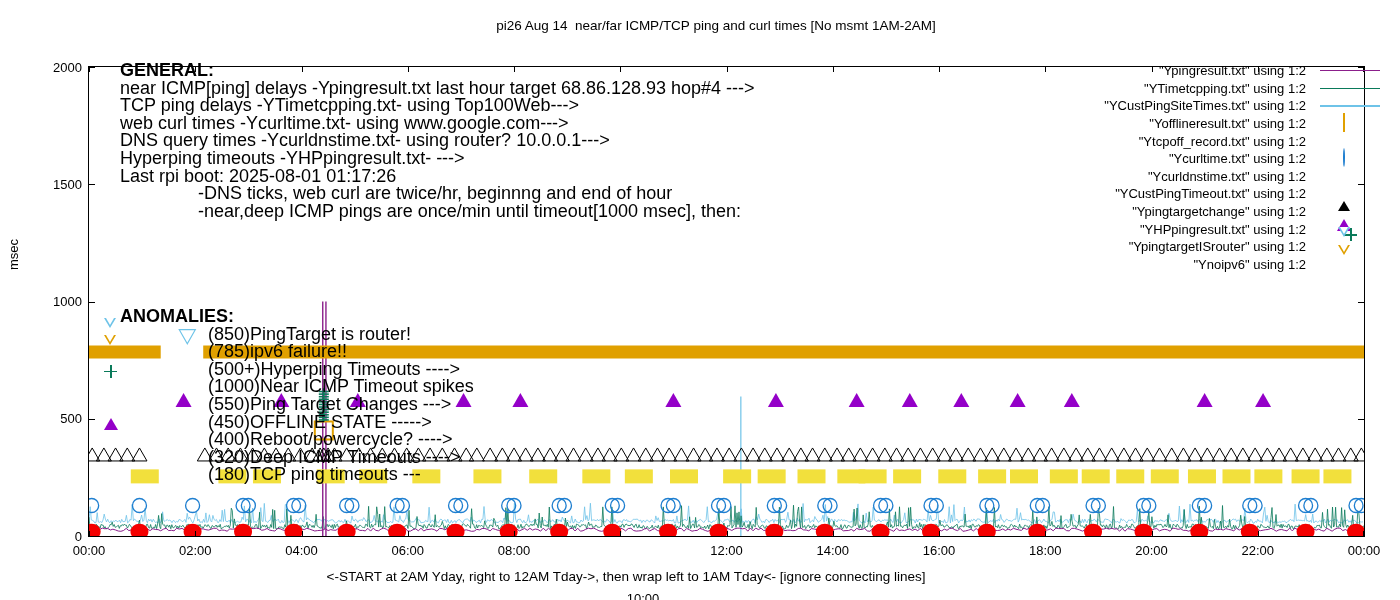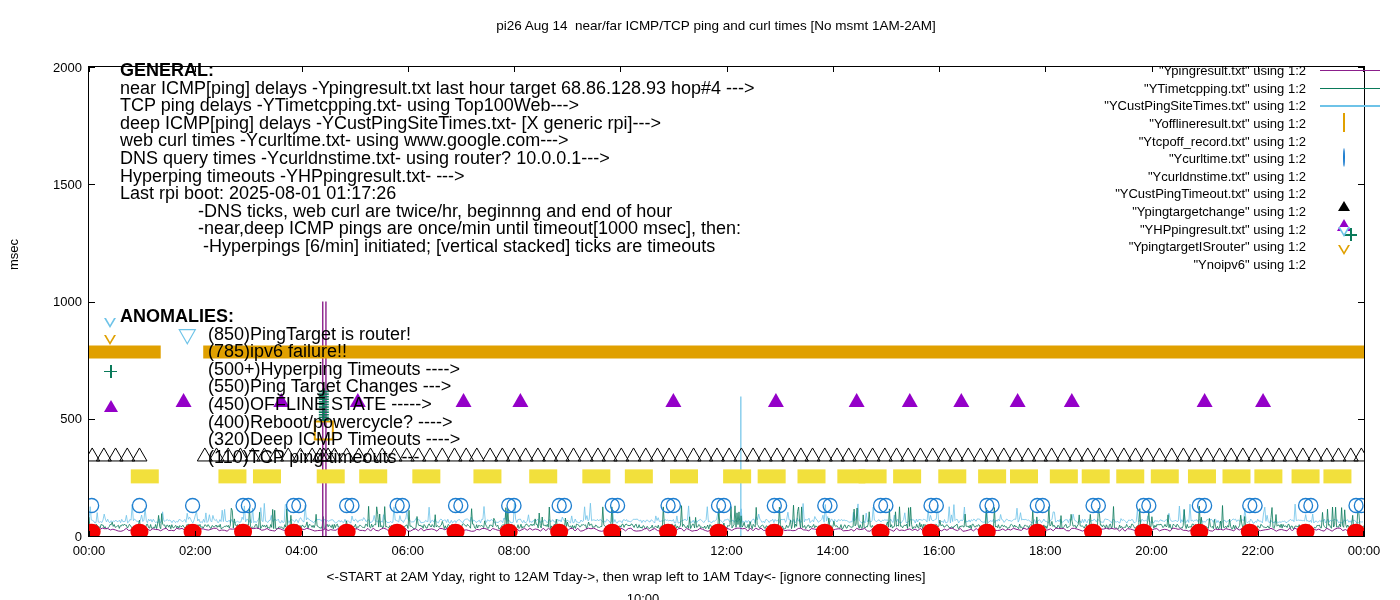--- a/index.html
+++ b/index.html
@@ -376,44 +376,43 @@
       <div class="tick-x" style="left: 1276px;">00:00</div>
       <div class="tick-xmark" style="left: 1275px;"></div>
       <div class="tick-xmark-t" style="left: 1275px;"></div>
     </div>
 
   <div class="abs" id="general">
     <div class="ln hdr">GENERAL:</div>
     <div id="general-lines">
         <div class="ln">near ICMP[ping] delays -Ypingresult.txt last hour target 68.86.128.93 hop#4 ---&gt;</div>
         <div class="ln">TCP ping delays -YTimetcpping.txt- using Top100Web---&gt;</div>
-        <div class="ln">deep ICMP[ping] delays -YCustPingSiteTimes.txt- [X generic rpi]---&gt;</div>
         <div class="ln">web curl times -Ycurltime.txt- using www.google.com---&gt;</div>
         <div class="ln">DNS query times -Ycurldnstime.txt- using router? 10.0.0.1---&gt;</div>
         <div class="ln">Hyperping timeouts -YHPpingresult.txt- ---&gt;</div>
         <div class="ln">Last rpi boot: 2025-08-01 01:17:26</div>
       </div>
     <div id="general-indented">
         <div class="ln ln-ind">-DNS ticks, web curl are twice/hr, beginnng and end of hour</div>
         <div class="ln ln-ind">-near,deep ICMP pings are once/min until timeout[1000 msec], then:</div>
-        <div class="ln ln-ind"> -Hyperpings [6/min] initiated; [vertical stacked] ticks are timeouts</div>
       </div>
   </div>
 
   <div class="abs" id="anomalies">
     <div class="ln hdr">ANOMALIES:</div>
     <div id="anomaly-lines">
         <div class="ln ln-an" style="position: relative;"><span style="position: absolute; left: -16px; top: 4px;"><span class="tri-dn-blue"></span></span><span>(850)PingTarget is router!</span></div>
         <div class="ln ln-an" style="position: relative;"><span style="position: absolute; left: -16px; top: 4px;"><span class="tri-dn-or"></span></span><span>(785)ipv6 failure!!</span></div>
         <div class="ln ln-an" style="position: relative;"><span style="position: absolute; left: -16px; top: 4px;"><span class="plus-grn"></span></span><span>(500+)Hyperping Timeouts ----&gt;</span></div>
+        <div class="ln ln-an" style="position: relative;"><span>(1000)Near ICMP Timeout spikes</span></div>
         <div class="ln ln-an" style="position: relative;"><span style="position: absolute; left: -16px; top: 4px;"><span class="tri-up-fill"></span></span><span>(550)Ping Target Changes ---&gt;</span></div>
         <div class="ln ln-an" style="position: relative;"><span>(450)OFFLINE STATE -----&gt;</span></div>
         <div class="ln ln-an" style="position: relative;"><span>(400)Reboot/powercycle? ----&gt;</span></div>
         <div class="ln ln-an" style="position: relative;"><span>(320)Deep ICMP Timeouts ----&gt;</span></div>
-        <div class="ln ln-an" style="position: relative;"><span style="position: absolute; left: -16px; top: 4px;"><span class="sq-fill"></span></span><span>(110)TCP ping timeouts ---</span></div>
+        <div class="ln ln-an" style="position: relative;"><span style="position: absolute; left: -16px; top: 4px;"><span class="sq-fill"></span></span><span>(180)TCP ping timeouts ---</span></div>
       </div>
   </div>
 
   <div class="abs" id="legend">
       <div class="lgrow">
         <div class="lglabel">"Ypingresult.txt" using 1:2</div>
         <div class="lgkey">
           <div class="lgline" style="background: rgb(139, 31, 139);"></div>
         </div>
       </div>

